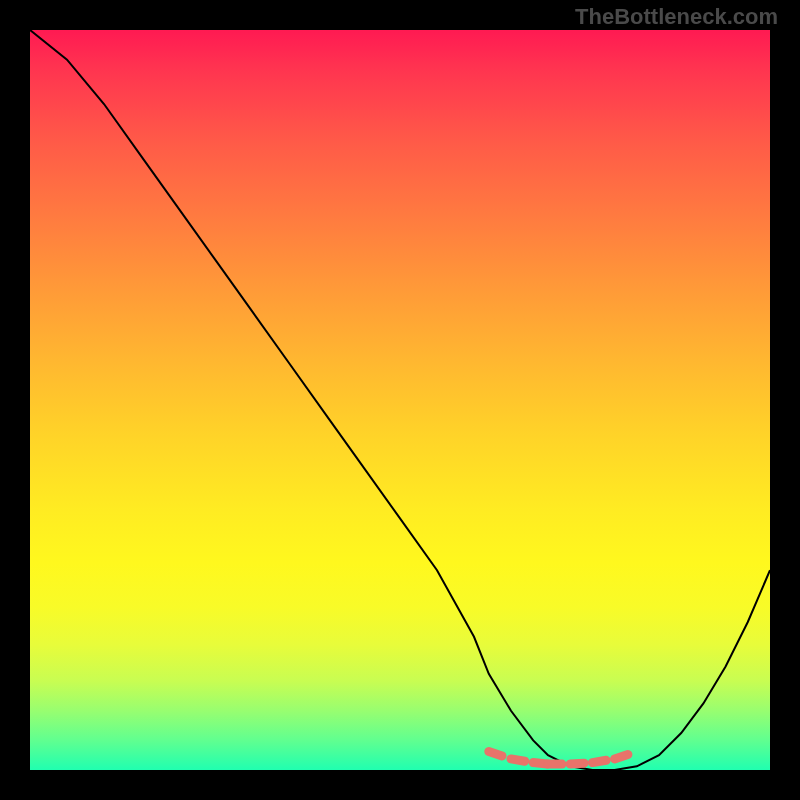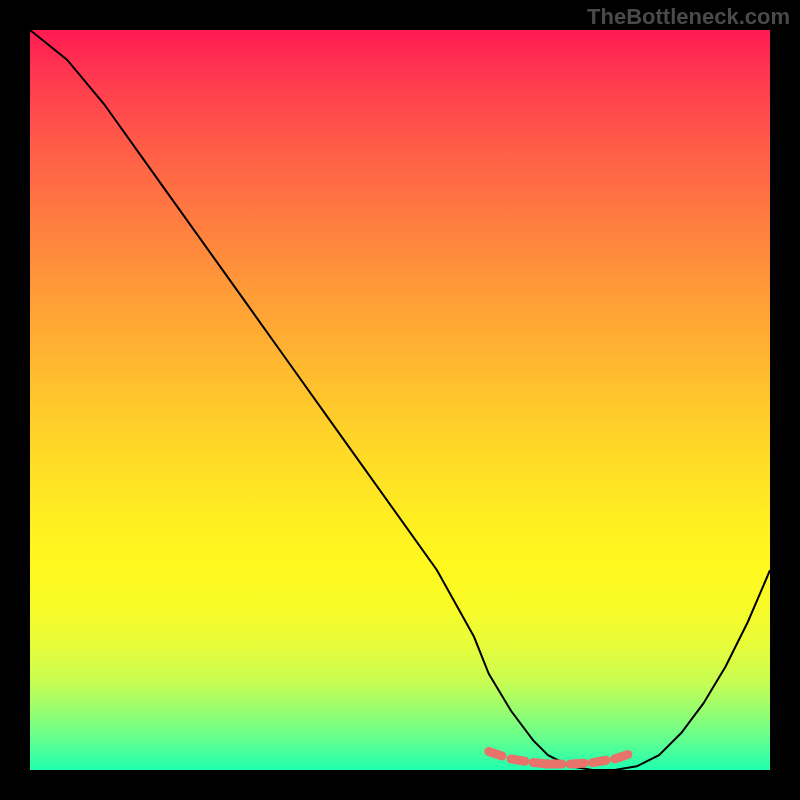--- a/index.html
+++ b/index.html
@@ -7,21 +7,21 @@
     width: 800px;
     height: 800px;
     background: #000;
     position: relative;
     font-family: Arial, sans-serif;
     overflow: hidden;
   }
   .watermark {
     position: absolute;
     top: 4px;
-    right: 10px;
+    right: 22px;
     color: #4a4a4a;
     font-size: 22px;
     font-weight: bold;
     z-index: 10;
   }
   .plot-area {
     position: absolute;
     left: 30px;
     top: 30px;
     width: 740px;

